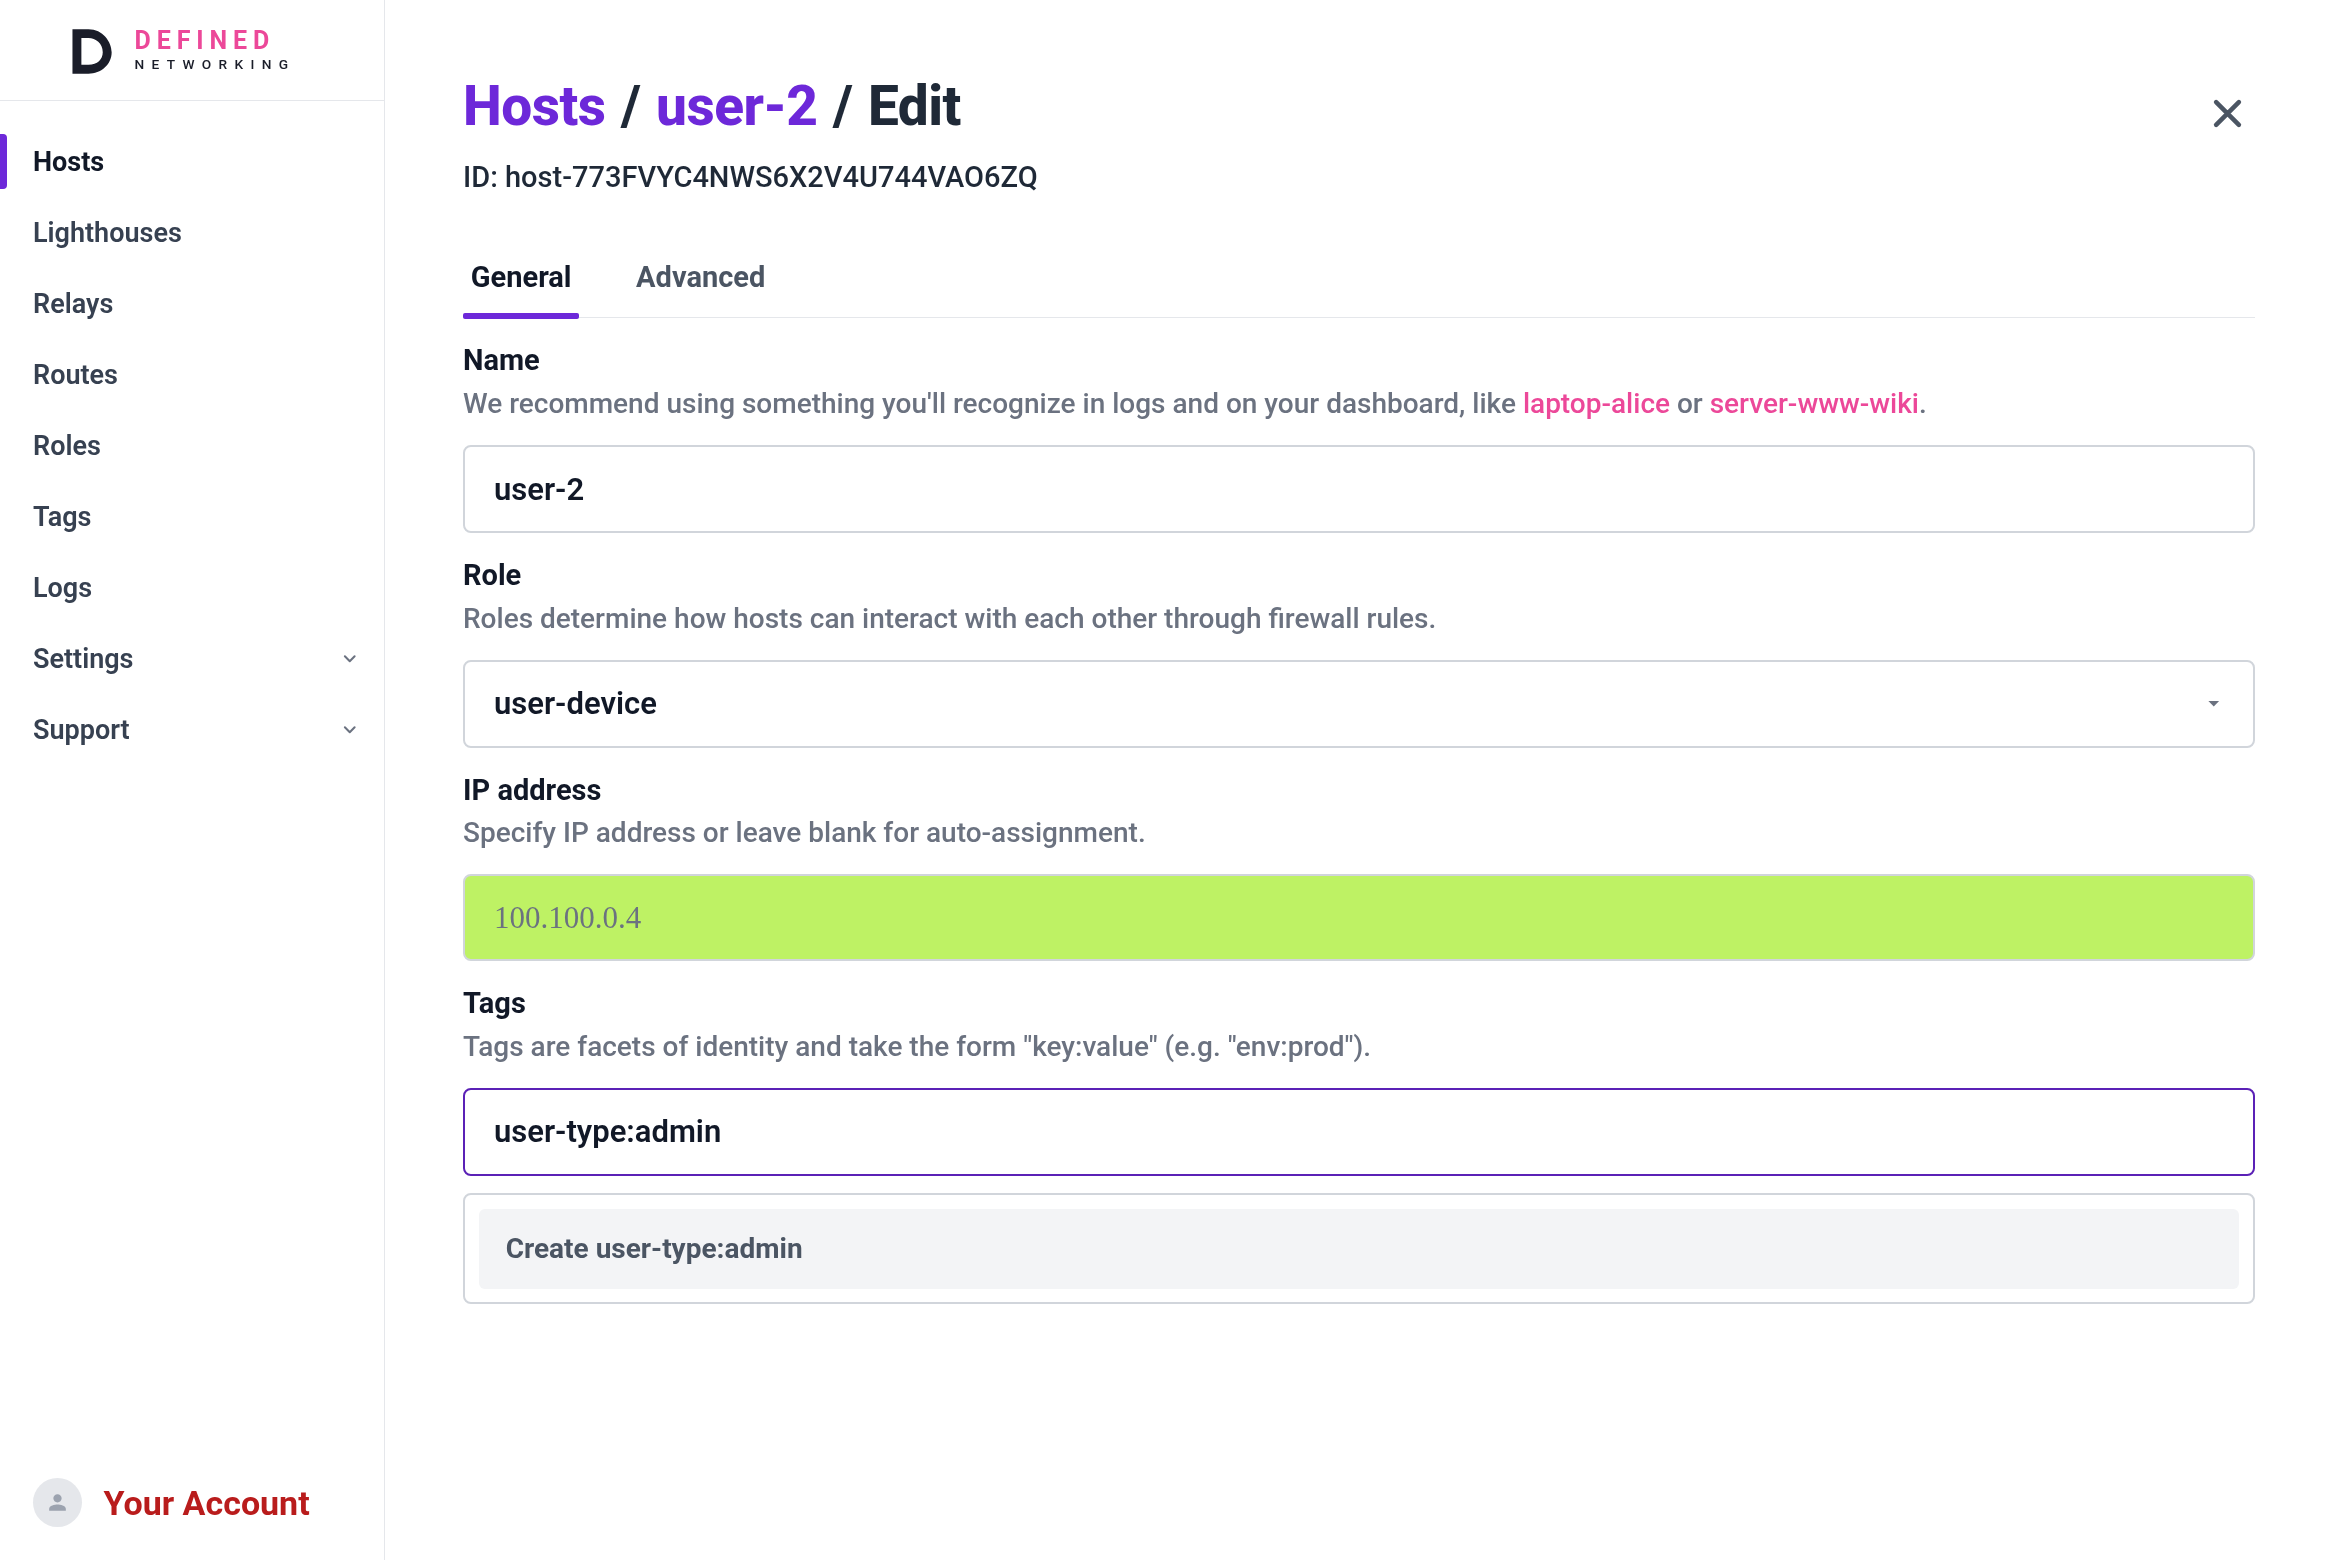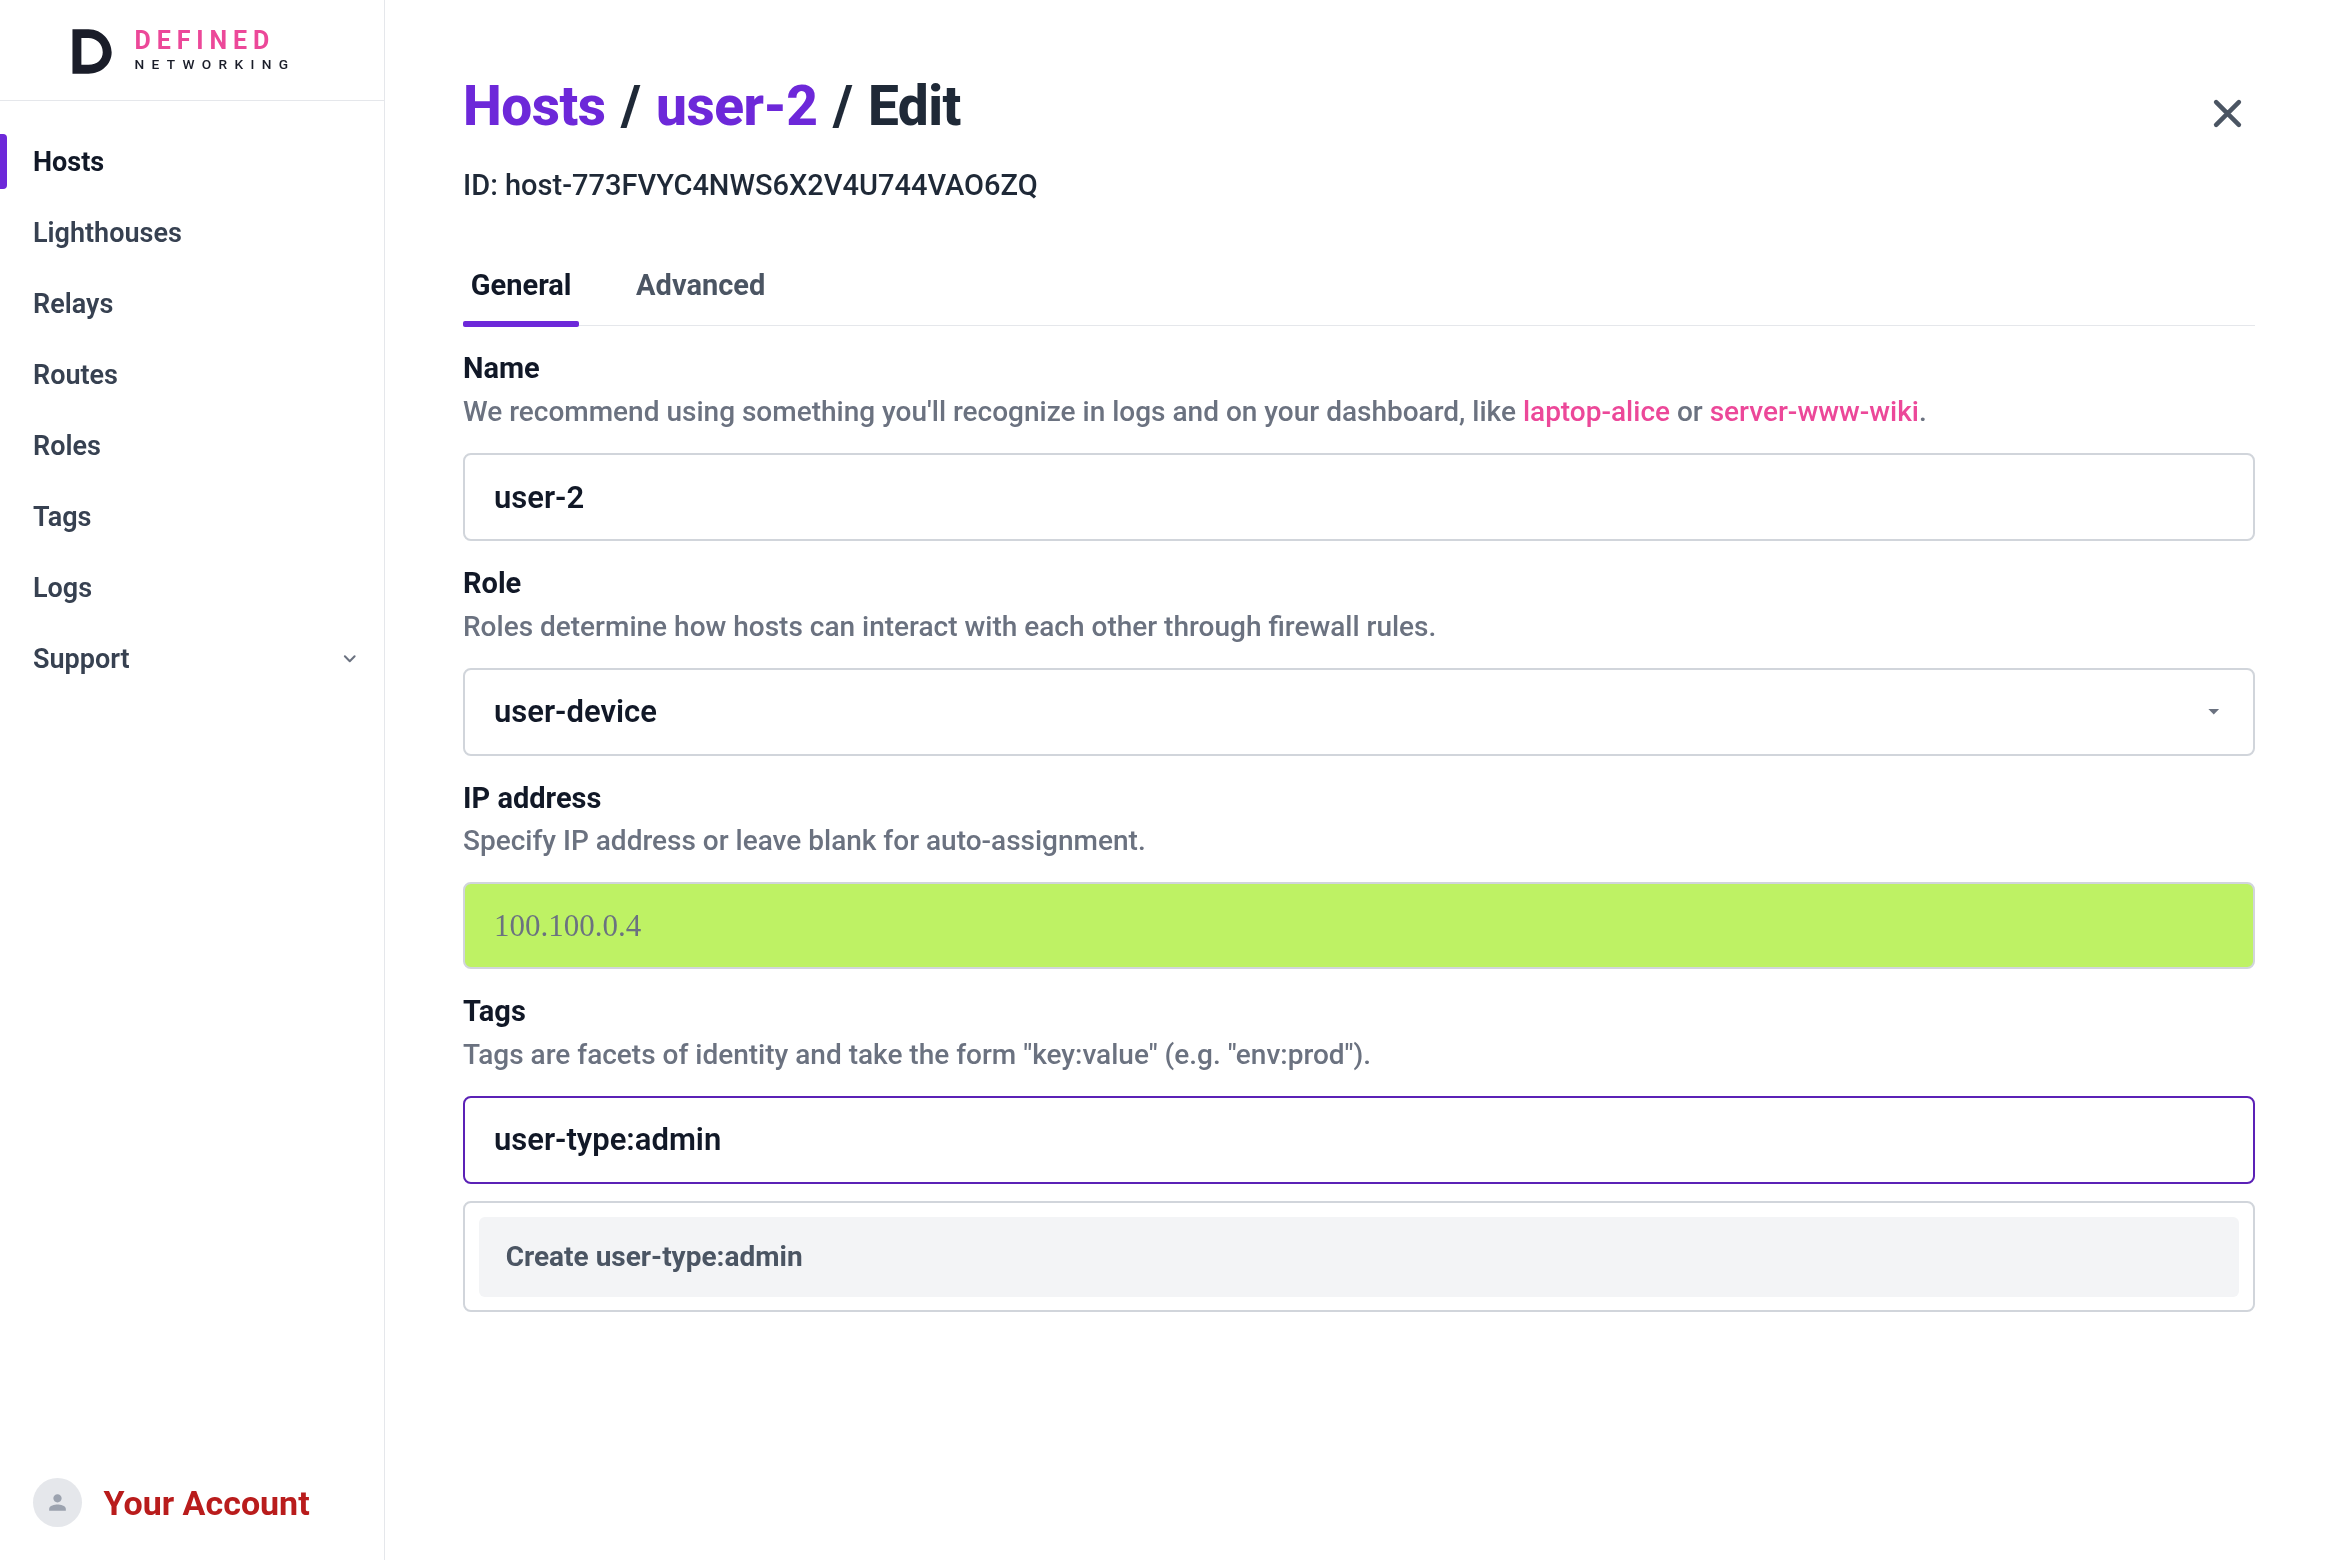--- a/index.html
+++ b/index.html
@@ -29,21 +29,21 @@
 
 
 .main { flex: 1; padding: 74px 86px 39px 78px; position: relative; }
 .close { position: absolute; top: 94px; right: 94px; width: 39px; height: 39px; cursor: pointer; }
 
 .breadcrumb { display: flex; align-items: baseline; gap: 15.6px; font-size: 55px; font-weight: 800; letter-spacing: -0.5px; }
 .breadcrumb .bc-link { color: #6d28d9; }
 .breadcrumb .bc-sep { color: #1f2937; font-weight: 800; }
 .breadcrumb .bc-current { color: #1f2937; }
 
-.host-id { margin-top: 30px; font-size: 29px; font-weight: 500; color: #1f2937; }
+.host-id { margin-top: 22px; font-size: 29px; font-weight: 500; color: #1f2937; }
 
 
 .tabs { display: flex; gap: 49px; margin-top: 66px; border-bottom: 1px solid #e5e7eb; }
 .tab { padding: 0 7.8px 23.4px 7.8px; font-size: 29px; font-weight: 700; color: #4b5563; cursor: pointer; position: relative; }
 .tab.active { color: #111827; }
 .tab.active::after { content: ""; position: absolute; left: 0; right: 0; bottom: -2px; height: 6.8px; background: #6d28d9; border-radius: 2px; }
 
 
 .field { margin-top: 25px; }
 .field-label { font-size: 29px; font-weight: 700; color: #111827; }
@@ -95,20 +95,26 @@
         <span>Routes</span>
       </div>
       <div class="nav-item">
         <span>Roles</span>
       </div>
       <div class="nav-item">
         <span>Tags</span>
       </div>
       <div class="nav-item">
         <span>Logs</span>
+      </div>
+      <div class="nav-item">
+        <span>Settings</span>
+        <svg class="chev" viewBox="0 0 24 24">
+            <path d="M6 9l6 6 6-6" fill="none" stroke="#6b7280" stroke-width="2.5" stroke-linecap="round" stroke-linejoin="round"></path>
+          </svg>
       </div>
       <div class="nav-item">
         <span>Support</span>
         <svg class="chev" viewBox="0 0 24 24">
             <path d="M6 9l6 6 6-6" fill="none" stroke="#6b7280" stroke-width="2.5" stroke-linecap="round" stroke-linejoin="round"></path>
           </svg>
       </div>
     </nav>
 
     <div class="account">

